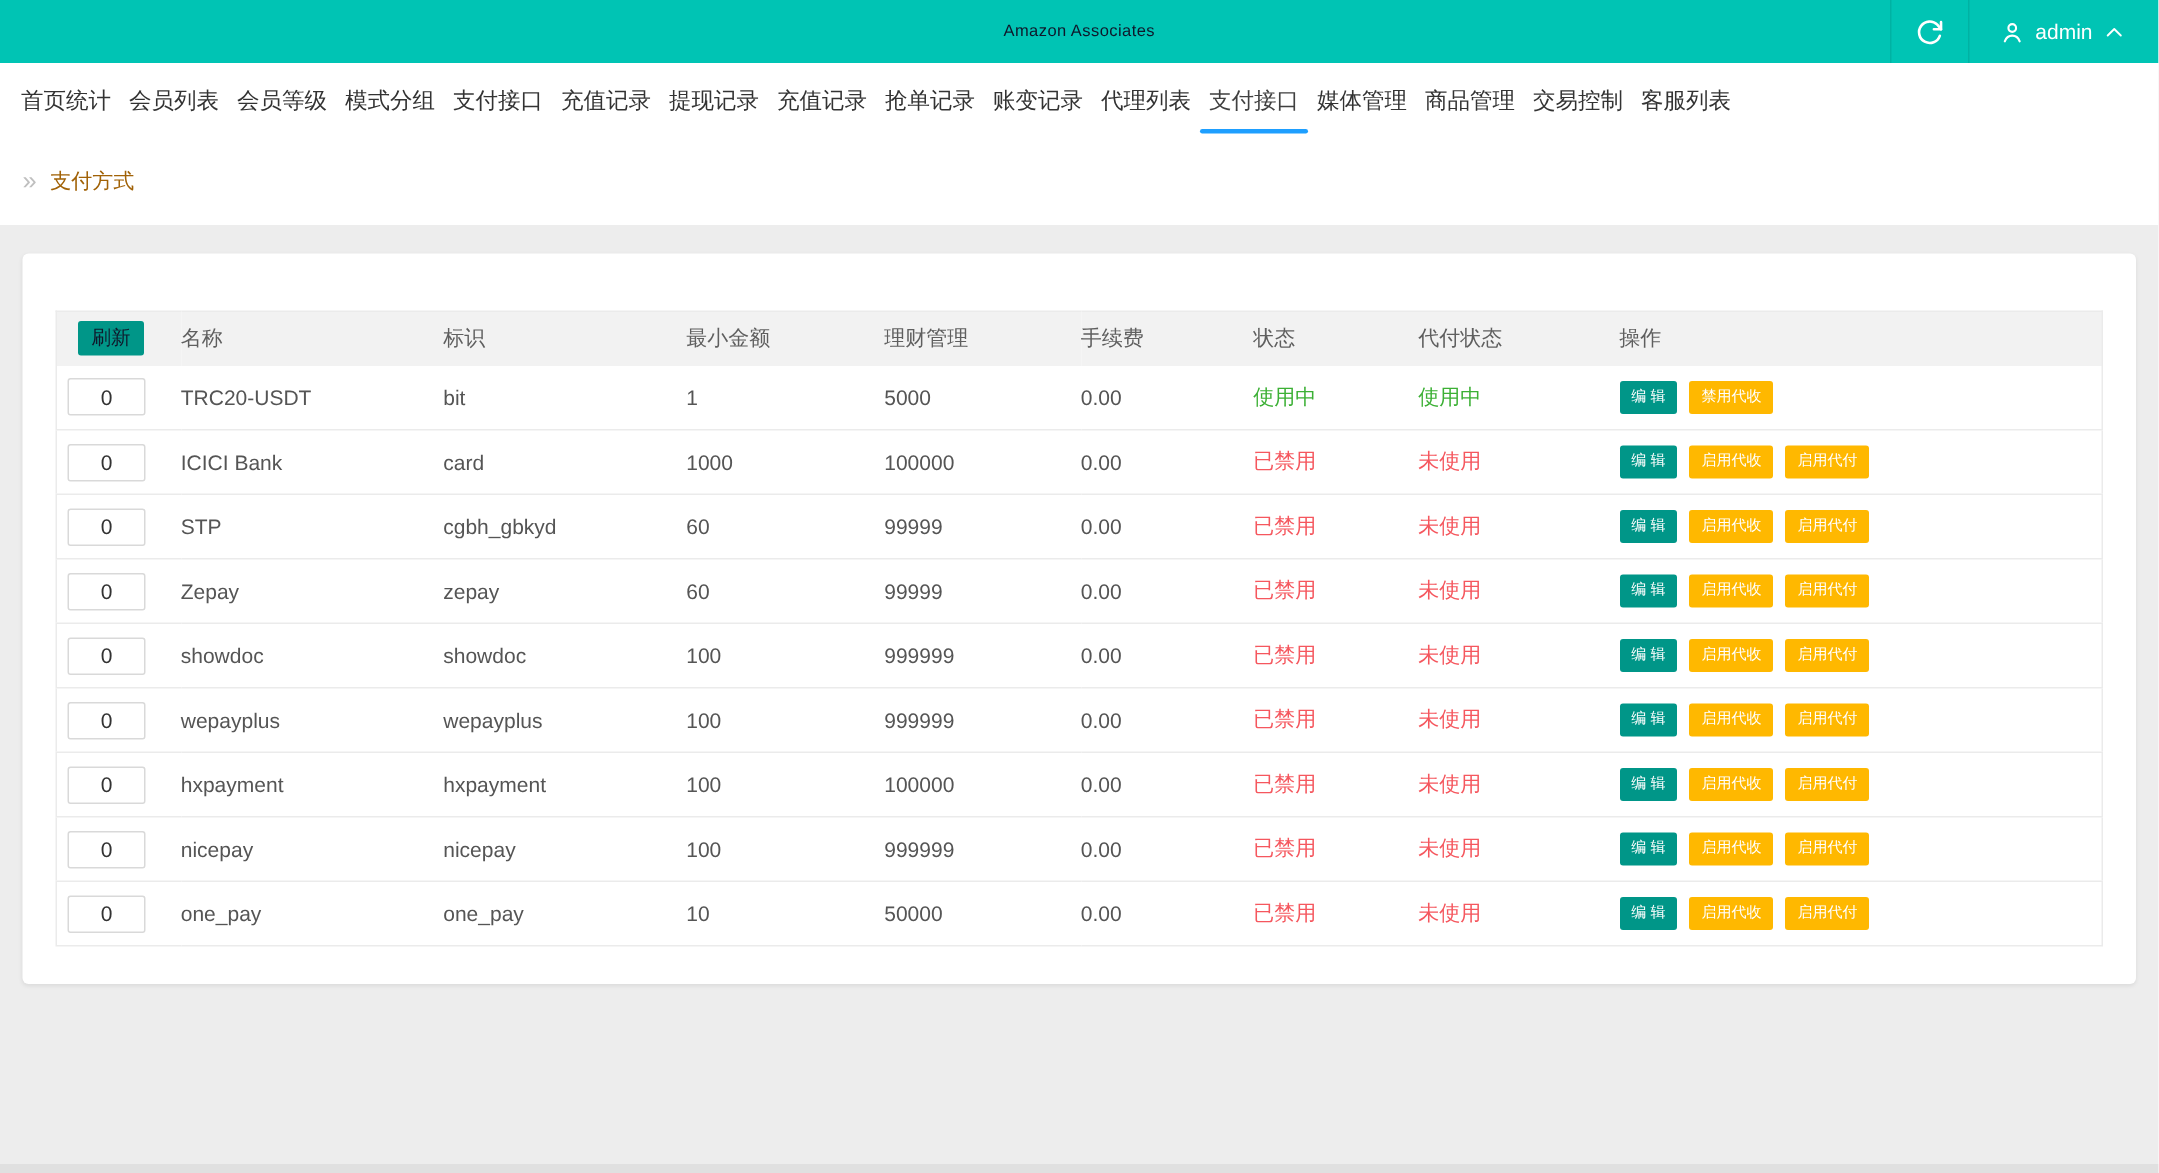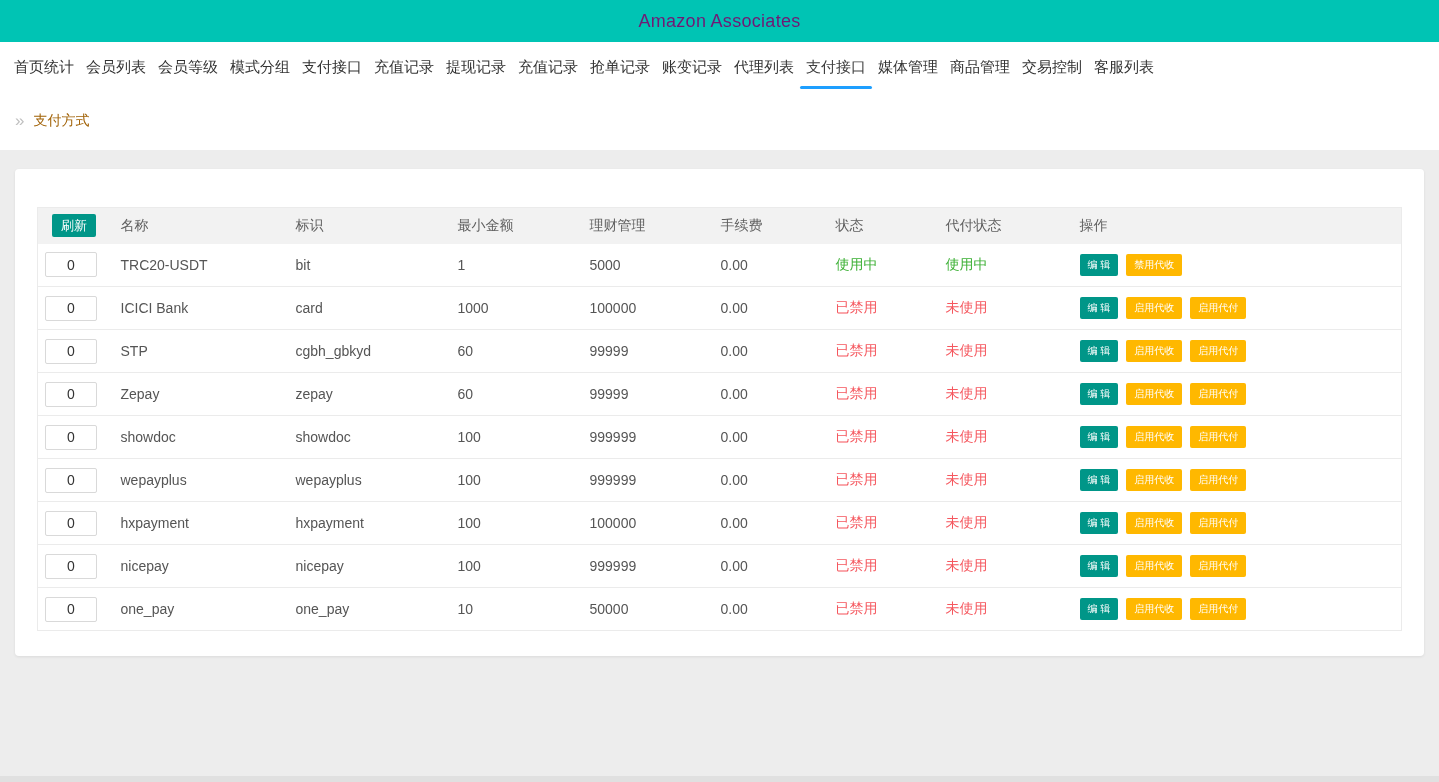--- a/index.html
+++ b/index.html
@@ -5,21 +5,21 @@
   * { box-sizing: border-box; }
   html,body { margin:0; padding:0; }
   body {
     width:1439px; height:782px; overflow:hidden;
     background:#ededed;
     font-family:"Liberation Sans","DejaVu Sans",sans-serif;
     position:relative;
   }
   
   .topbar { height:42px; background:#00c4b4; position:relative; display:flex; align-items:center; }
-  .topbar-title { position:absolute; left:0; right:0; text-align:center; color:#701a75; font-size:18px; letter-spacing:.3px; }
+  .topbar-title { position:absolute; left:0; right:0; text-align:center; color:#0f172a; font-size:11px; letter-spacing:.3px; }
   .topbar-right { margin-left:auto; display:flex; align-items:stretch; height:100%; position:relative; z-index:2; }
   .tb-refresh { width:53px; display:flex; align-items:center; justify-content:center;
     border-left:1px solid rgba(0,0,0,.09); border-right:1px solid rgba(0,0,0,.09); cursor:pointer; }
   .tb-user { display:flex; align-items:center; gap:7px; color:#fff; padding:0 22px 0 20px; font-size:14px; cursor:pointer; }
   .tb-user svg { display:block; }
   
   .navbar { background:#fff; height:50px; display:flex; align-items:stretch; padding:0 14px; gap:12px; }
   .nav-item { font-size:15px; color:#333; cursor:pointer; display:flex; align-items:center; position:relative; white-space:nowrap; }
   .nav-item.active { color:#404040; }
   .nav-item.active::after { content:""; position:absolute; left:-6px; right:-6px; bottom:3px; height:3px; background:#1e9fff; border-radius:1.5px; }
@@ -28,35 +28,53 @@
   .bc-icon { color:#bfbfbf; font-size:17px; line-height:1; transform:translateY(-1px); }
   .bc-label { font-size:14px; color:#a16207; }
   
   .content { padding:19px 15px 0; }
   .card { background:#fff; border-radius:4px; box-shadow:0 1px 3px rgba(0,0,0,.08); padding:38px 22px 25px; }
   table { width:100%; border-collapse:collapse; table-layout:fixed; border:1px solid #ebebeb; }
   thead th { background:#f2f2f2; height:36px; text-align:left; font-weight:normal; color:#5f5f5f; font-size:14px; padding:0; }
   tbody td { height:43px; border-bottom:1px solid #ebebeb; font-size:14px; color:#555; padding:0; background:#fff; }
   .sort-input { width:52px; height:25px; border:1px solid #d9d9d9; border-radius:2px; text-align:center;
     font-size:14px; color:#333; margin-left:7px; font-family:inherit; outline:none; }
-  .btn-refresh { background:#009688; color:#ffffff; border:none; border-radius:2px; font-size:13px;
-    padding:5px 9px; margin-left:14px; cursor:pointer; font-family:Liberation Serif, serif; line-height:1;text-align:center; }
+  .btn-refresh { background:#009688; color:#0f172a; border:none; border-radius:2px; font-size:13px;
+    padding:5px 9px; margin-left:14px; cursor:pointer; font-family:Liberation Mono, monospace; line-height:1;text-align:center; }
   .act-btn { display:inline-block; color:#fff; font-size:10px; padding:6px 8px; border-radius:2px;
     margin-right:8px; cursor:pointer; border:none; line-height:1; font-family:inherit; white-space:nowrap; }
   .act-teal { background:#009688; }
   .act-yellow { background:#ffb800; }
   .status-txt { font-size:14px; }
   
   .bottom-strip { position:absolute; left:0; bottom:0; width:100%; height:6px; background:#e0e0e0; }
 </style>
 </head>
 <body>
 
 <div class="topbar">
   <div class="topbar-title">Amazon Associates</div>
+  <div class="topbar-right">
+    <div class="tb-refresh">
+      <svg width="19" height="19" viewBox="0 0 24 24" fill="none" stroke="#ffffff" stroke-width="2.2" stroke-linecap="round" stroke-linejoin="round">
+        <polyline points="21.5 3.5 21.5 9.5 15.5 9.5"></polyline>
+        <path d="M20.49 15a9 9 0 1 1-2.12-9.36L21.5 9.5"></path>
+      </svg>
+    </div>
+    <div class="tb-user">
+      <svg width="17" height="17" viewBox="0 0 24 24" fill="none" stroke="#ffffff" stroke-width="2" stroke-linecap="round" stroke-linejoin="round">
+        <circle cx="12" cy="8" r="3.6"></circle>
+        <path d="M5 20.5c1.4-3.6 4-5.3 7-5.3s5.6 1.7 7 5.3"></path>
+      </svg>
+      <span>admin</span>
+      <svg width="15" height="15" viewBox="0 0 24 24" fill="none" stroke="#ffffff" stroke-width="2" stroke-linecap="round" stroke-linejoin="round">
+        <polyline points="5 15.5 12 8.5 19 15.5"></polyline>
+      </svg>
+    </div>
+  </div>
 </div>
 
 <nav class="navbar" id="navbar">
     <div class="nav-item">首页统计</div>
     <div class="nav-item">会员列表</div>
     <div class="nav-item">会员等级</div>
     <div class="nav-item">模式分组</div>
     <div class="nav-item">支付接口</div>
     <div class="nav-item">充值记录</div>
     <div class="nav-item">提现记录</div>

